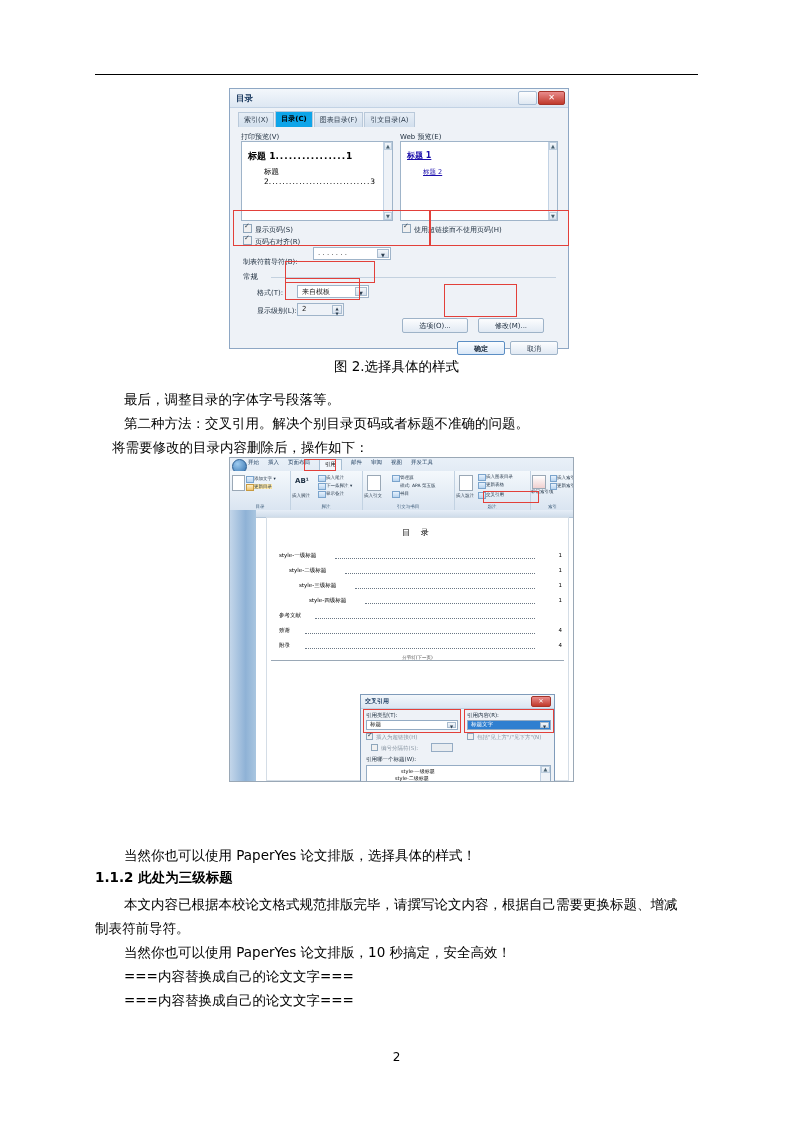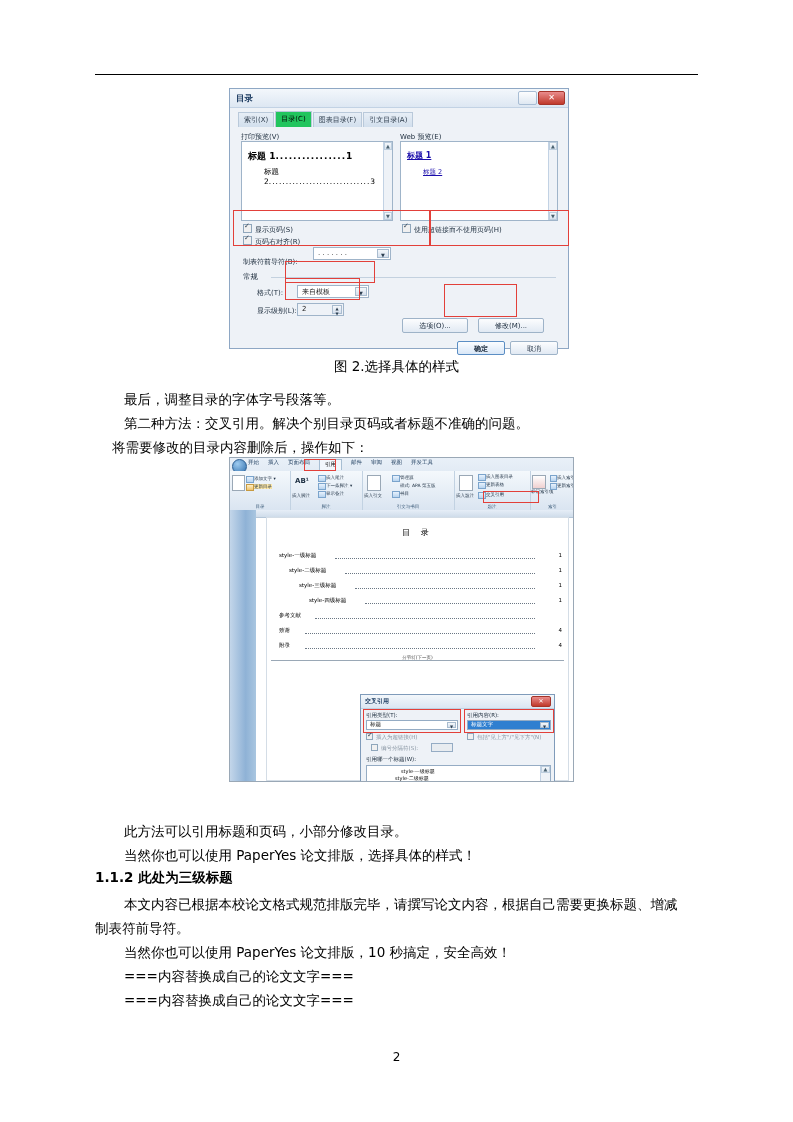--- a/index.html
+++ b/index.html
@@ -33,21 +33,21 @@
   .winbtns { position:absolute; right:3px; top:2px; display:flex; gap:1px; }
   .wb { width:17px; height:12px; border:1px solid #a8bdd4; background:linear-gradient(#fdfdfe,#dfe8f2); border-radius:2px; }
   .wb.close { width:25px; background:linear-gradient(#e98c8c,#c0392b); border-color:#a5342a;
               color:#fff; font-size:8px; line-height:11px; text-align:center; }
 
   .dlg-body { position:absolute; left:5px; top:21px; right:5px; bottom:5px;
               background:#eef2f7; }
   .tabstrip { position:absolute; left:3px; top:2px; height:15px; display:flex; align-items:flex-end; gap:1px; }
   .tab { font-size:7px; color:#2b3a4a; padding:2px 5px 2px 5px; border:1px solid #b9c9da;
          background:linear-gradient(#e7eef6,#d2dfed); border-bottom:none; }
-  .tab.active { background:#22c55e; font-weight:normal; color:#000; padding-bottom:3px; }
+  .tab.active { background:#0ea5e9; font-weight:bold; color:#000; padding-bottom:3px; }
   .pane-label { position:absolute; font-size:7px; color:#203040; }
   .preview-box { position:absolute; background:#fff; border:1px solid #9fb4c9; overflow:hidden; }
   .scroll-col { position:absolute; right:0; top:0; bottom:0; width:8px; background:#eef2f7; border-left:1px solid #c2d2e4; }
   .scroll-arrow { position:absolute; left:0; right:0; height:8px; background:linear-gradient(#f5f8fb,#d9e4ef);
                   border:1px solid #bdcede; box-sizing:border-box; font-size:5px; text-align:center; line-height:6px; color:#48606f; }
 
   .toc-l1 { position:absolute; font-size:9px; font-weight:bold; color:#000; }
   .toc-l2 { position:absolute; font-size:7.5px; color:#000; }
   .dots { letter-spacing:1px; }
   .web-l1 { position:absolute; font-size:8px; color:#1a0dab; text-decoration:underline; font-weight:bold; }
@@ -377,21 +377,20 @@
         </div>
 
         <div class="redbox" style="left:2px; top:14px; width:98px; height:24px;"></div>
         <div class="redbox" style="left:103px; top:14px; width:90px; height:24px;"></div>
 
       </div>
     </div>
   </div>
 
 
-  <div class="para" style="left:124px; top:820px;">此方法可以引用标题和页码，小部分修改目录。</div>
   <div class="para" style="left:124px; top:844px;">当然你也可以使用 PaperYes 论文排版，选择具体的样式！</div>
   <div class="h3" style="left:95px;  top:869px;">1.1.2  此处为三级标题</div>
   <div class="para" style="left:124px; top:893px;">本文内容已根据本校论文格式规范排版完毕，请撰写论文内容，根据自己需要更换标题、增减</div>
   <div class="para" style="left:95px;  top:917px;">制表符前导符。</div>
   <div class="para" style="left:124px; top:941px;">当然你也可以使用 PaperYes 论文排版，10 秒搞定，安全高效！</div>
   <div class="para" style="left:124px; top:965px;">===内容替换成自己的论文文字===</div>
   <div class="para" style="left:124px; top:989px;">===内容替换成自己的论文文字===</div>
 
   <div class="pagenum" style="top:1050px;">2</div>
 </div>

